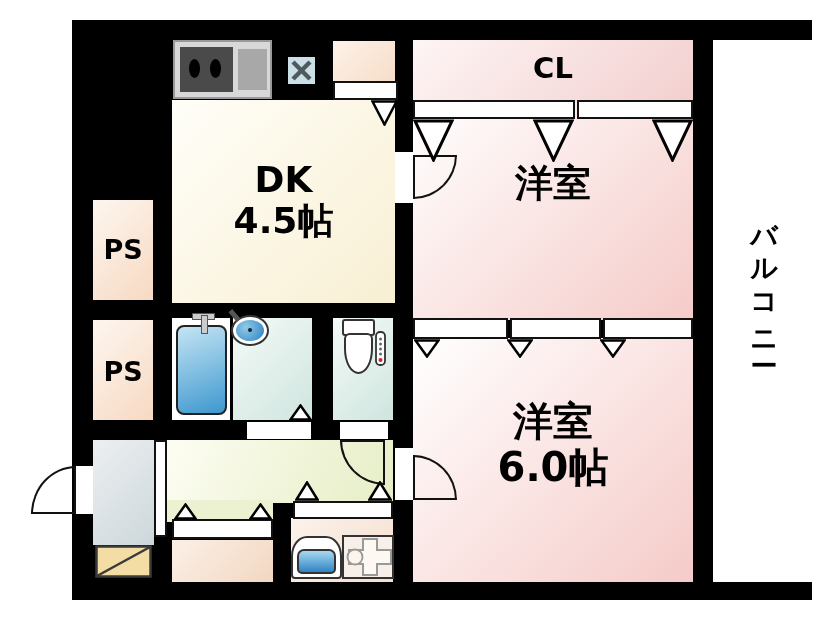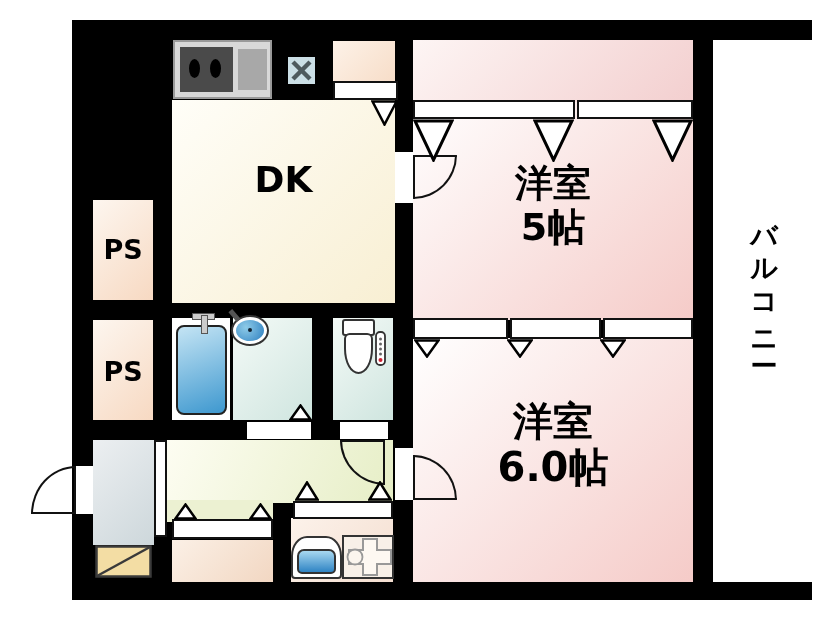--- a/index.html
+++ b/index.html
@@ -175,26 +175,27 @@
       </svg>
     </div>
   <div class="abs" style="left:368px;top:481px;">
       <svg width="24" height="20">
         <polygon points="1.5,18.5 22.5,18.5 12,1.5" fill="#fff" stroke="#000" stroke-width="2.5"></polygon>
       </svg>
     </div>
 
   <div class="abs label" style="left:172px;top:159px;width:223px;font-size:36px;">
     <div>DK</div>
+    <div>4.5帖</div>
   </div>
   <div class="abs label" style="left:413px;top:162px;width:280px;font-size:38px;">
     <div>洋室</div>
-    <div>5帖</div>
   </div>
   <div class="abs label" style="left:413px;top:398px;width:280px;font-size:40px;">
     <div>洋室</div>
     <div>6.0帖</div>
   </div>
+  <div class="abs label" style="left:413px;top:52px;width:280px;font-size:29px;">CL</div>
   <div class="abs label" style="left:93px;top:234px;width:60px;font-size:27px;">PS</div>
   <div class="abs label" style="left:93px;top:356px;width:60px;font-size:27px;">PS</div>
   <div class="abs label vtext" style="left:728px;top:160px;width:52px;height:240px;font-size:27px;">バルコニー</div>
 
 </div>
 
 </body></html>

